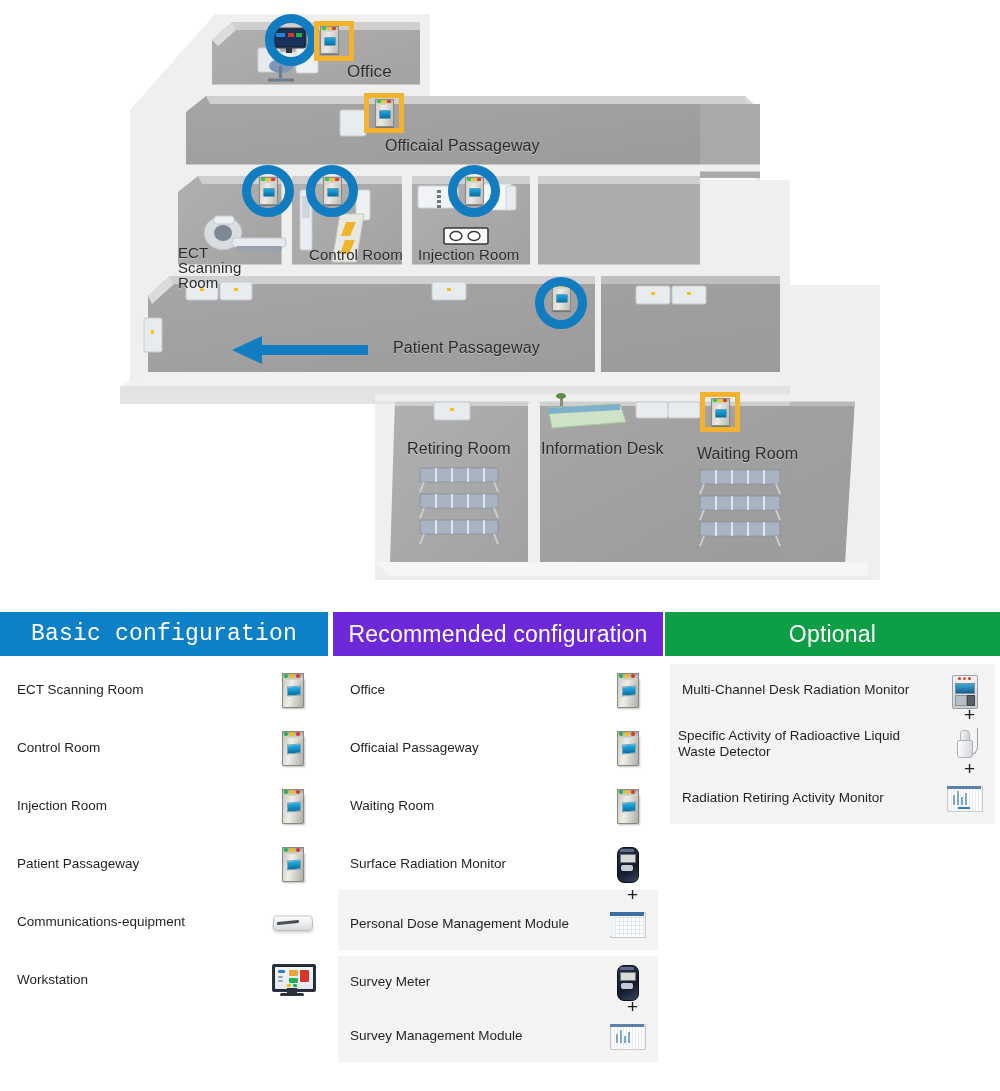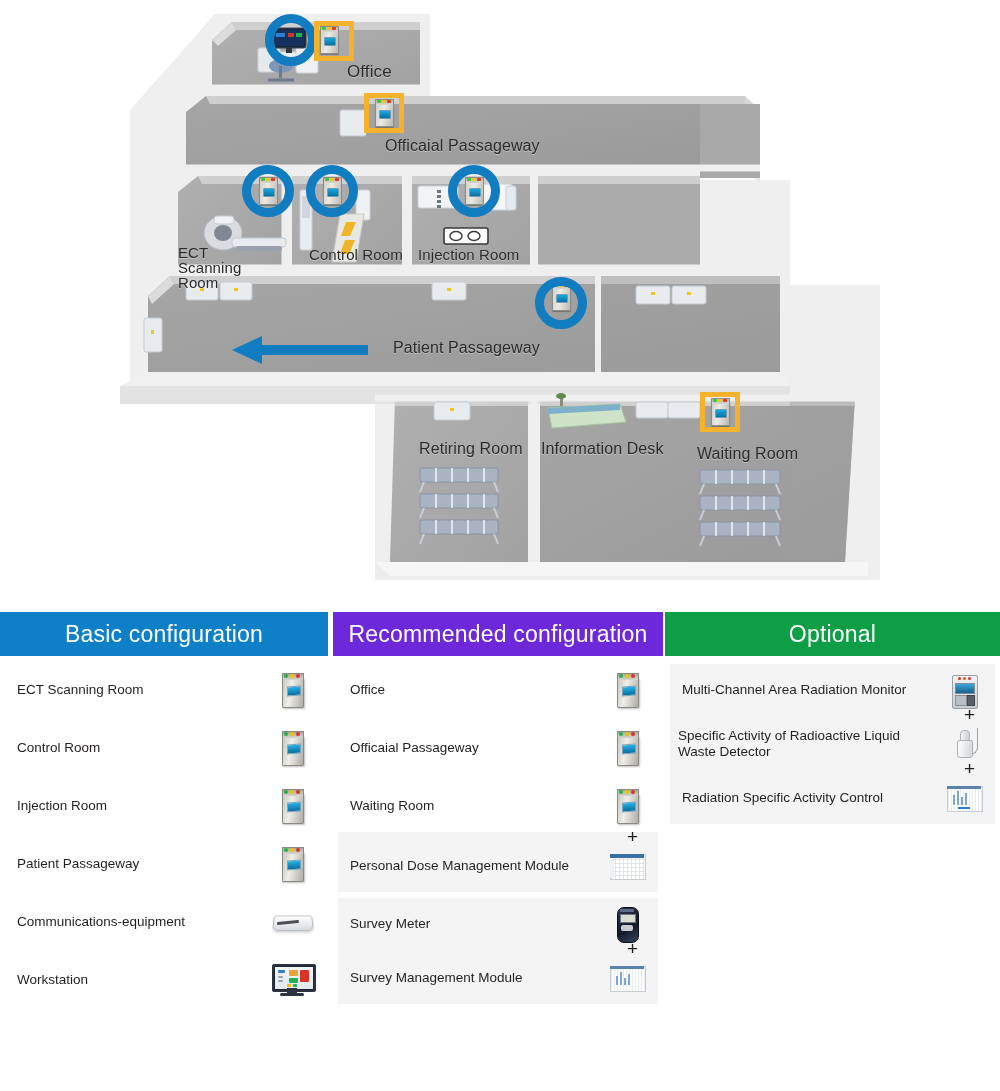--- a/index.html
+++ b/index.html
@@ -73,21 +73,21 @@
 
   .col{position:absolute;top:0;}
   .col-head{
     height:44px;line-height:44px;
     color:#ffffff;
     font-size:23px;
     text-align:center;
     letter-spacing:0.2px;
   }
   #col-basic{left:0;width:328px;}
-  #col-basic .col-head{background:#0d80c8;}
+  #col-basic .col-head{background:#0d80c8;font-family:Liberation Mono, monospace;}
   #col-recommended{left:333px;width:330px;}
   #col-recommended .col-head{background:#f5b32d;}
   #col-optional{left:665px;width:335px;}
   #col-optional .col-head{background:#0d9e46;}
 
   .items{position:relative;margin-top:8px;}
   .group{position:relative;background:#f4f4f4;margin:6px 5px 0 5px;}
   .group.plain{background:transparent;}
 
   .row{
@@ -527,21 +527,21 @@
       <polygon points="232,350 262,336 262,364" fill="#127cc1"></polygon>
     </g>
   </svg>
 
   <div class="room-label" style="left:347px;top:62px;font-size:17px;">Office</div>
   <div class="room-label" style="left:385px;top:137px;font-size:16px;">Officaial Passageway</div>
   <div class="room-label two-line" style="left:178px;top:245px;">ECT Scanning Room</div>
   <div class="room-label" style="left:309px;top:246px;">Control Room</div>
   <div class="room-label" style="left:418px;top:246px;">Injection Room</div>
   <div class="room-label" style="left:393px;top:339px;font-size:16px;">Patient Passageway</div>
-  <div class="room-label" style="left:419px;top:440px;font-size:16px;">Retiring Room</div>
+  <div class="room-label" style="left:407px;top:440px;font-size:16px;">Retiring Room</div>
   <div class="room-label" style="left:541px;top:440px;font-size:16px;">Information Desk</div>
   <div class="room-label" style="left:697px;top:445px;font-size:16px;">Waiting Room</div>
 
   <div class="dev" style="left:318px;top:26px;">
     <div class="body"></div>
       <div class="top"></div>
     <div class="lamp g"></div>
       <div class="lamp y"></div>
       <div class="lamp r"></div>
       <div class="screen"></div>
@@ -760,20 +760,33 @@
                 <span class="cbtop"></span>
                 <span class="l g"></span>
                 <span class="l y"></span>
                 <span class="l r"></span>
                 <span class="disp"></span>
               </span>
           </span>
         </div>
       </div>
 
+      <div class="group plain">
+        <div class="row">
+          <span class="label">Surface Radiation Monitor</span>
+          <span class="ico">
+            <span class="ic ic-handheld">
+                <span class="hh"></span>
+                <span class="hband"></span>
+                <span class="hscr"></span>
+                <span class="hbtn"></span>
+              </span>
+          </span>
+        </div>
+      </div>
 
       <div class="group">
         <div class="plus">+</div>
         <div class="row">
           <span class="label">Personal Dose Management Module</span>
           <span class="ico">
             <span class="ic ic-sheet">
                 <span class="sh"></span>
                 <span class="shtop"></span>
                 <span class="shleft"></span>
@@ -814,21 +827,21 @@
     </div>
   </div>
 
   <div class="col" id="col-optional">
     <div class="col-head" style="background: rgb(13, 158, 70);">Optional</div>
     <div class="items">
 
 
       <div class="group">
         <div class="row">
-          <span class="label">Multi-Channel Area Radiation Monitor</span>
+          <span class="label">Multi-Channel Desk Radiation Monitor</span>
           <span class="ico">
             <span class="ic ic-mcm">
                 <span class="mc"></span>
                 <span class="mled a"></span>
                 <span class="mled b"></span>
                 <span class="mled c"></span>
               <span class="mscr"></span>
                 <span class="mkey"></span>
                 <span class="mkey2"></span>
               </span>
@@ -840,21 +853,21 @@
           <span class="ico">
             <span class="ic ic-probe">
                 <span class="pb-cord"></span>
                 <span class="pb-neck"></span>
                 <span class="pb-body"></span>
               </span>
           </span>
         </div>
         <div class="plus">+</div>
         <div class="row">
-          <span class="label">Radiation Specific Activity Control</span>
+          <span class="label">Radiation Retiring Activity Monitor</span>
           <span class="ico">
             <span class="ic ic-chart">
                 <span class="ch"></span>
                 <span class="chtop"></span>
               <span class="chbar" style="left:6px;height:10px;"></span>
               <span class="chbar" style="left:10px;height:14px;"></span>
               <span class="chbar" style="left:14px;height:8px;"></span>
               <span class="chbar" style="left:18px;height:12px;"></span>
               <span class="chsel"></span>
             </span>

